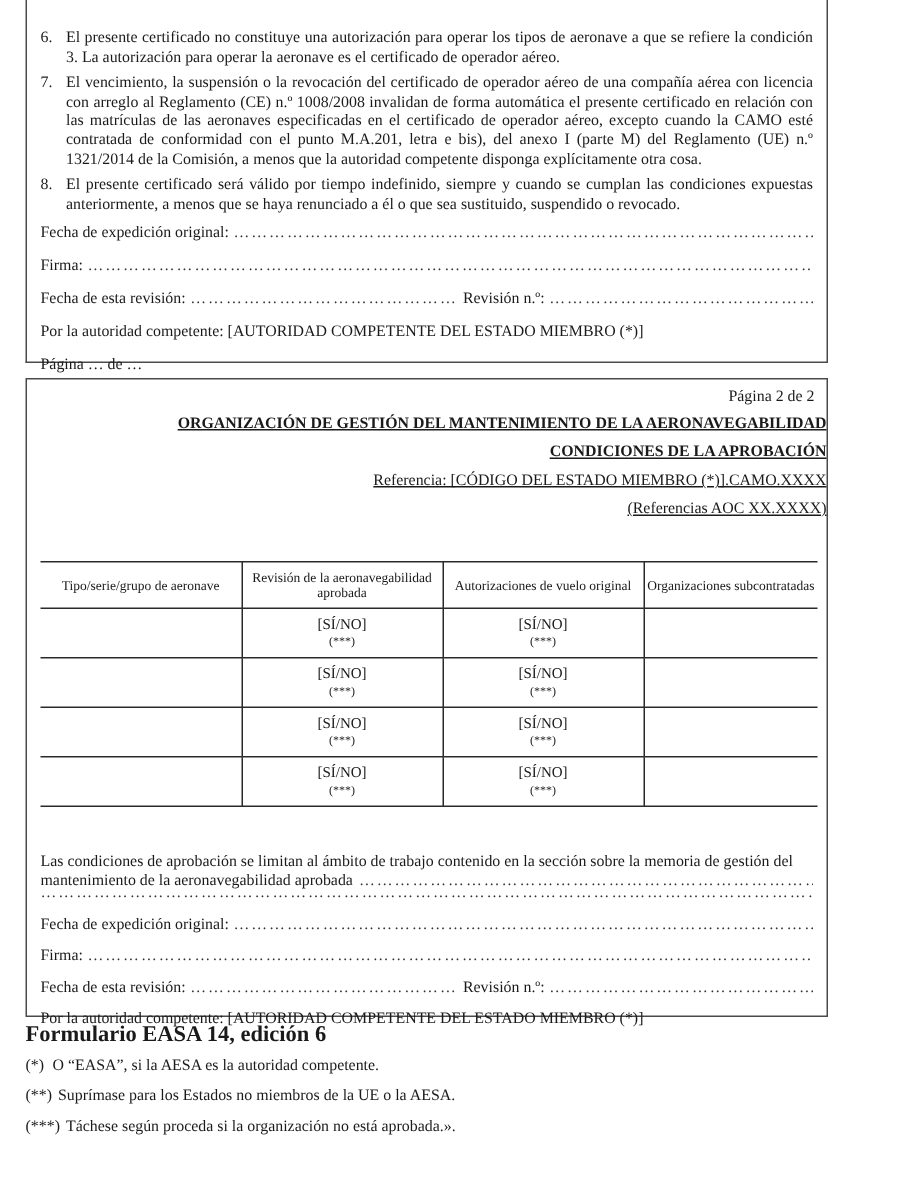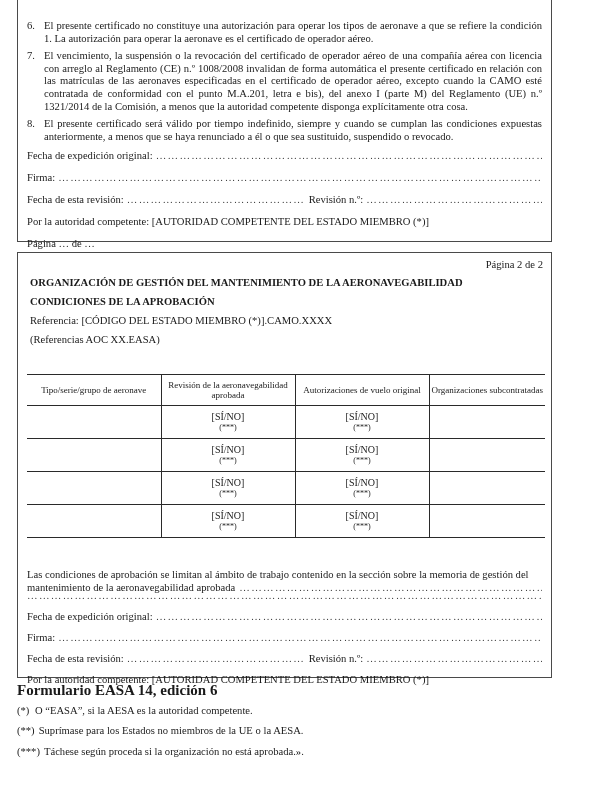--- a/index.html
+++ b/index.html
@@ -17,21 +17,21 @@
   .items { position: absolute; left: 9px; right: 9px; top: 22px; }
   .item { position: relative; padding-left: 17px; margin-bottom: 5px; text-align: justify; }
   .item .num { position: absolute; left: 0; top: 0; }
   .line {
     position: absolute; left: 9px; right: 9px; height: 13px;
     white-space: nowrap; overflow: hidden; display: flex;
   }
   .line .lbl { flex: none; padding-right: 3px; }
   .line .dots { flex: 1 1 auto; overflow: hidden; white-space: nowrap; letter-spacing: 1.3px; color: #333; }
   .line .mid { flex: none; padding: 0 3px 0 6px; }
-  .center { position: absolute; left: 12px; right: 0; text-align: left; white-space: nowrap; }
+  .center { position: absolute; left: 12px; right: 0; text-align: right; white-space: nowrap; text-decoration: underline; }
   .bold { font-weight: bold; }
   .right { position: absolute; right: 8px; white-space: nowrap; text-align: center; }
   table.cond {
     position: absolute; left: 9px; top: 121px; width: 518px;
     border-collapse: collapse; font-size: 9px; line-height: 10.5px;
   }
   table.cond th, table.cond td {
     border-top: 1.5px solid #2a2a2a; border-bottom: 1.5px solid #2a2a2a;
     border-left: 1.2px solid #2a2a2a; border-right: 1.2px solid #2a2a2a;
     text-align: center; vertical-align: middle; font-weight: normal; padding: 0;
@@ -49,21 +49,21 @@
   .para-last { display: flex; white-space: nowrap; justify-content: center; }
   .para-last .dots { flex: 1 1 auto; overflow: hidden; letter-spacing: 1.3px; color:#333; padding-left: 4px; }
 </style>
 </head>
 <body>
 
 <div class="box" id="box1">
   <div class="items">
     <div class="item">
       <span class="num">6.</span>
-      <span>El presente certificado no constituye una autorización para operar los tipos de aeronave a que se refiere la condición 1. La autorización para operar la aeronave es el certificado de operador aéreo.</span>
+      <span>El presente certificado no constituye una autorización para operar los tipos de aeronave a que se refiere la condición 3. La autorización para operar la aeronave es el certificado de operador aéreo.</span>
     </div>
     <div class="item">
       <span class="num">7.</span>
       <span>El vencimiento, la suspensión o la revocación del certificado de operador aéreo de una compañía aérea con licencia con arreglo al Reglamento (CE) n.º 1008/2008 invalidan de forma automática el presente certificado en relación con las matrículas de las aeronaves especificadas en el certificado de operador aéreo, excepto cuando la CAMO esté contratada de conformidad con el punto M.A.201, letra e bis), del anexo I (parte M) del Reglamento (UE) n.º 1321/2014 de la Comisión, a menos que la autoridad competente disponga explícitamente otra cosa.</span>
     </div>
     <div class="item">
       <span class="num">8.</span>
       <span>El presente certificado será válido por tiempo indefinido, siempre y cuando se cumplan las condiciones expuestas anteriormente, a menos que se haya renunciado a él o que sea sustituido, suspendido o revocado.</span>
     </div>
   </div>
@@ -89,21 +89,21 @@
   <div class="line" style="top:218px; transform:translateY(22px);">
     <span class="lbl">Página … de …</span>
   </div>
 </div>
 
 <div class="box" id="box2">
   <div class="right" style="top:6px;">Página 2 de 2</div>
   <div class="center bold" style="top:24px;">ORGANIZACIÓN DE GESTIÓN DEL MANTENIMIENTO DE LA AERONAVEGABILIDAD</div>
   <div class="center" style="top:62px;">Referencia: [CÓDIGO DEL ESTADO MIEMBRO (*)].CAMO.XXXX</div>
   <div class="center bold" style="top:43px;">CONDICIONES DE LA APROBACIÓN</div>
-  <div class="center" style="top:81px;">(Referencias AOC XX.EASA)</div>
+  <div class="center" style="top:81px;">(Referencias AOC XX.XXXX)</div>
 
   <table class="cond">
     <colgroup>
       <col style="width:134px">
         <col style="width:134px">
         <col style="width:134px">
         <col>
     </colgroup>
     <thead>
       <tr>

